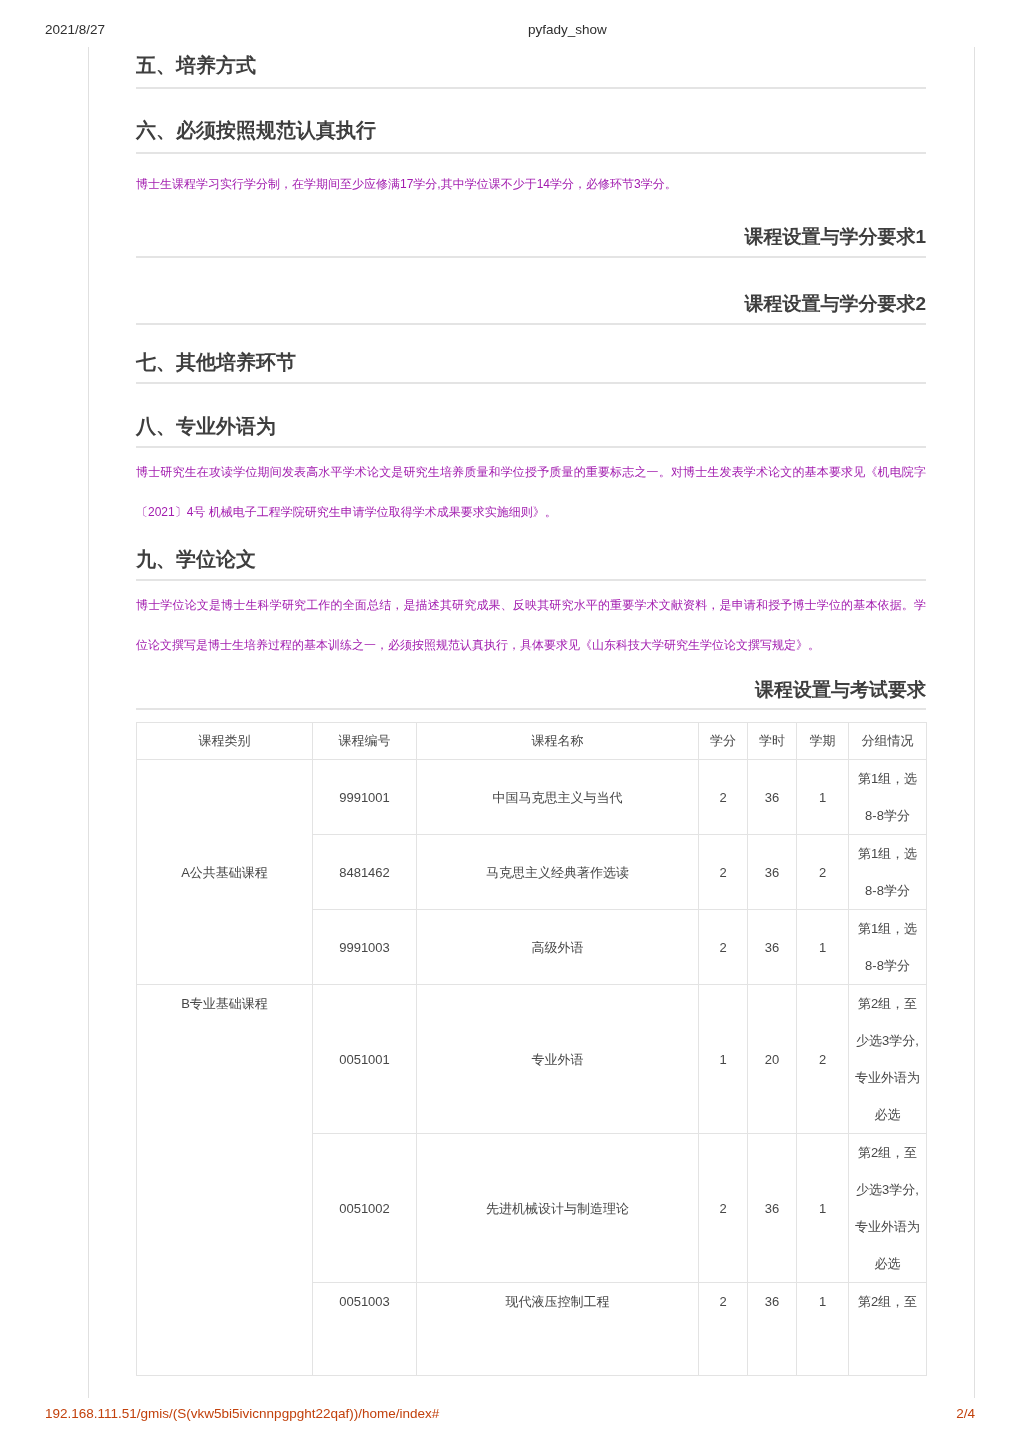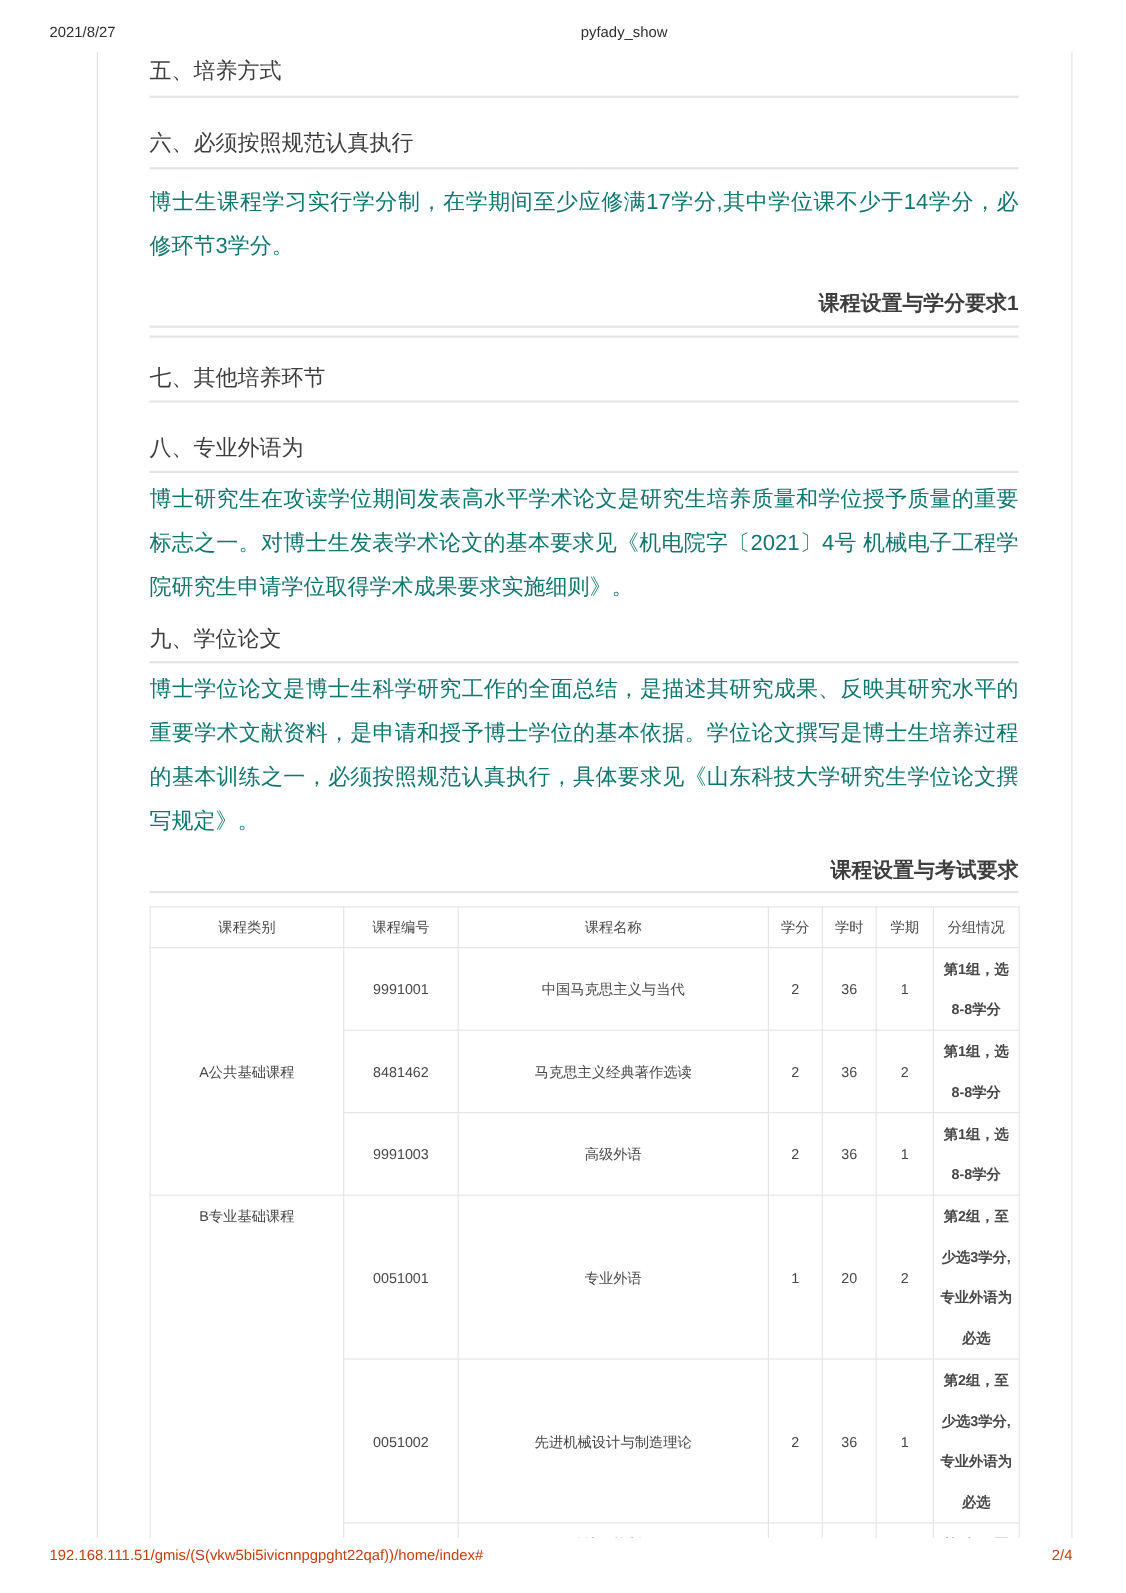--- a/index.html
+++ b/index.html
@@ -12,41 +12,41 @@
   .page-header-date { position:absolute; left:45px; top:22px; font-size:13.5px; color:#2e2e2e; }
   .page-header-title { position:absolute; left:528px; top:22px; font-size:13.5px; color:#2e2e2e; }
   .page-footer { position:absolute; left:45px; top:1406px; width:930px;
     display:flex; justify-content:space-between; font-size:13.5px; color:#c2410c; }
   
   .frame {
     position:absolute; left:88px; top:47px; width:887px; height:1351px;
     border-left:1px solid #e0e0e0; border-right:1px solid #e0e0e0;
     box-sizing:border-box; padding:0 48px 0 47px; overflow:hidden;
   }
-  .sec-h { font-size:20px; font-weight:normal; color:#3e3e3e; line-height:26px; margin:0; }
+  .sec-h { font-size:20px; font-weight:bold; color:#3e3e3e; line-height:26px; margin:0; }
   .sub-h { font-size:19px; font-weight:bold; color:#3e3e3e; line-height:25px; margin:0;text-align:right; }
   .rule  { height:2px; background:#e4e4e4; margin:0; }
-  .para  { font-size:20px; color:#0f766e; line-height:40px; text-align:justify; margin:0; }
+  .para  { font-size:12px; color:#a21caf; line-height:40px; text-align:justify; margin:0; }
 
   .mt5  { margin-top:5px; }  .mt9  { margin-top:9px; }  .mt28 { margin-top:28px; }
   .mt10 { margin-top:10px; } .mt20 { margin-top:20px; } .mt7  { margin-top:7px; }
   .mt33 { margin-top:33px; } .mt24 { margin-top:24px; } .mt29 { margin-top:29px; }
   .mt4  { margin-top:4px; }  .mt14 { margin-top:14px; } .mt12 { margin-top:12px; }
   .mt6  { margin-top:6px; }
 
   table.courses {
     margin-top:12px; border-collapse:collapse; table-layout:fixed; width:790px;
     font-size:13px; color:#474747;
   }
   table.courses th, table.courses td {
     border:1px solid #e3e3e3; text-align:center; vertical-align:middle;
     font-weight:normal; padding:0; line-height:37px; overflow:hidden;
   }
   table.courses th { line-height:36px; color:#4a4a4a; }
-  table.courses td .gl { line-height:37px;font-weight:bold; }
+  table.courses td .gl { line-height:37px; }
   table.courses td.vtop { vertical-align:top; }
   table.courses tr.cut td { vertical-align:top; padding-bottom:55px; }
 </style>
 </head>
 <body>
 
 <div class="page-header-date">2021/8/27</div>
 <div class="page-header-title">pyfady_show</div>
 
 <div class="frame">
@@ -55,20 +55,21 @@
   <div class="rule mt9"></div>
 
   <h2 class="sec-h mt28">六、必须按照规范认真执行</h2>
   <div class="rule mt9"></div>
 
   <p class="para mt10">博士生课程学习实行学分制，在学期间至少应修满17学分,其中学位课不少于14学分，必修环节3学分。</p>
 
   <h3 class="sub-h mt20">课程设置与学分要求1</h3>
   <div class="rule mt7"></div>
 
+  <h3 class="sub-h mt33">课程设置与学分要求2</h3>
   <div class="rule mt7"></div>
 
   <h2 class="sec-h mt24">七、其他培养环节</h2>
   <div class="rule mt7"></div>
 
   <h2 class="sec-h mt29">八、专业外语为</h2>
   <div class="rule mt7"></div>
 
   <p class="para mt4">博士研究生在攻读学位期间发表高水平学术论文是研究生培养质量和学位授予质量的重要标志之一。对博士生发表学术论文的基本要求见《机电院字〔2021〕4号 机械电子工程学院研究生申请学位取得学术成果要求实施细则》。</p>
 

